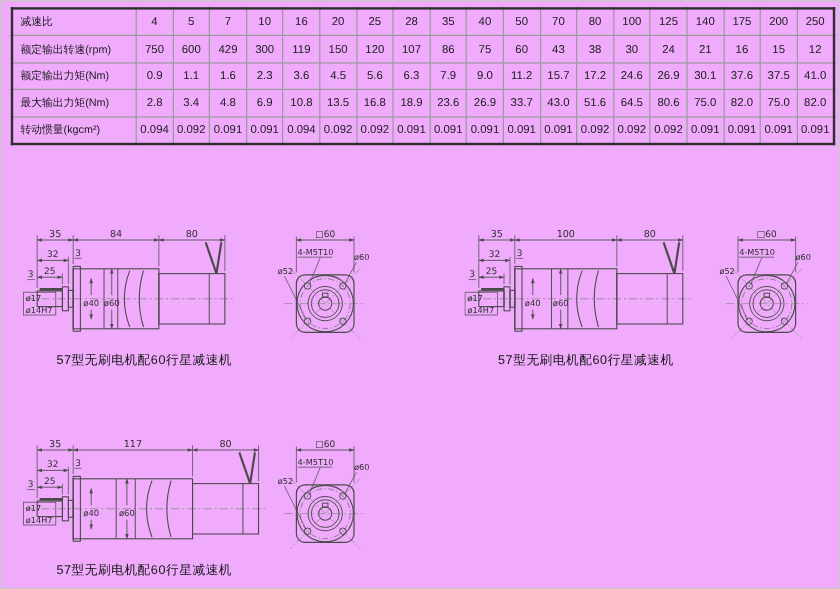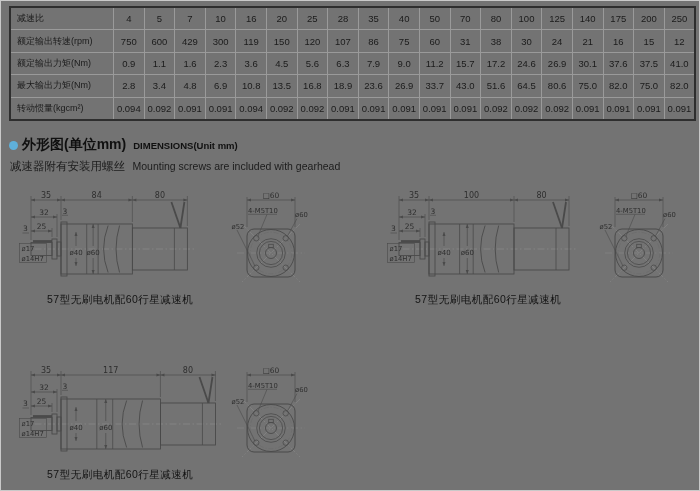--- a/index.html
+++ b/index.html
@@ -1,16 +1,16 @@
 <!DOCTYPE html>
 <html><head>
 <meta charset="utf-8">
 <style>
   html,body{margin:0;padding:0;background:#e8e8e8;}
-  .page{position:relative;width:700px;height:491px;background:#737373;
+  .page{position:relative;width:700px;height:491px;background:#f0abfc;
         border:1px solid #c9c9c9;box-sizing:border-box;overflow:hidden;
         font-family:"Liberation Sans",sans-serif;color:#222;}
   
   table.spec{position:absolute;left:8px;top:5px;width:687px;
              border-collapse:collapse;table-layout:fixed;
              border:2px solid #2e2e2e;}
   table.spec td{border:1px solid #9a9a9a;height:21.4px;text-align:center;
                 font-size:9.5px;color:#1b1b1b;padding:0;overflow:hidden;
                 white-space:nowrap;}
   table.spec td.rowhead{width:96px;text-align:left;padding-left:6px;
@@ -67,21 +67,21 @@
           <td>600</td>
           <td>429</td>
           <td>300</td>
           <td>119</td>
           <td>150</td>
           <td>120</td>
           <td>107</td>
           <td>86</td>
           <td>75</td>
           <td>60</td>
-          <td>31</td>
+          <td>43</td>
           <td>38</td>
           <td>30</td>
           <td>24</td>
           <td>21</td>
           <td>16</td>
           <td>15</td>
           <td>12</td>
         </tr>
         <tr>
           <td class="rowhead">额定输出力矩(Nm)</td>
@@ -145,31 +145,20 @@
           <td>0.092</td>
           <td>0.092</td>
           <td>0.091</td>
           <td>0.091</td>
           <td>0.091</td>
           <td>0.091</td>
         </tr>
       </tbody>
   </table>
 
-  <div class="sect">
-    <div class="sect-line1">
-      <span class="bullet" style="background: rgb(95, 176, 218);"></span>
-      <span class="t-cn">外形图(单位mm)</span>
-      <span class="t-en">DIMENSIONS(Unit mm)</span>
-    </div>
-    <div class="sect-line2">
-      <span class="n-cn">减速器附有安装用螺丝</span>
-      <span class="n-en">Mounting screws are included with gearhead</span>
-    </div>
-  </div>
 
   <div class="draw" style="left:18px;top:186px;">
     <svg class="side" viewBox="0 0 205 125" width="205" height="125">
         <line x1="2" y1="62" x2="176.39999999999998" y2="62" stroke="#8a8a8a" stroke-width="0.7" fill="none" stroke-dasharray="7 2.5 1.5 2.5"></line>
         <rect x="12" y="55.5" width="21" height="13" fill="none" stroke="#4a4a4a" stroke-width="0.9"></rect>
         <line x1="14" y1="54.2" x2="33" y2="54.2" stroke="#4a4a4a" stroke-width="2.2" fill="none"></line>
         <rect x="33" y="52" width="5" height="20" fill="none" stroke="#4a4a4a" stroke-width="0.9"></rect>
         <rect x="38" y="55" width="4" height="14" fill="none" stroke="#4a4a4a" stroke-width="0.9"></rect>
         <rect x="42" y="35" width="6" height="54" fill="none" stroke="#4a4a4a" stroke-width="0.9"></rect>
         <rect x="42" y="37" width="71.39999999999999" height="50" fill="none" stroke="#4a4a4a" stroke-width="0.9"></rect>

